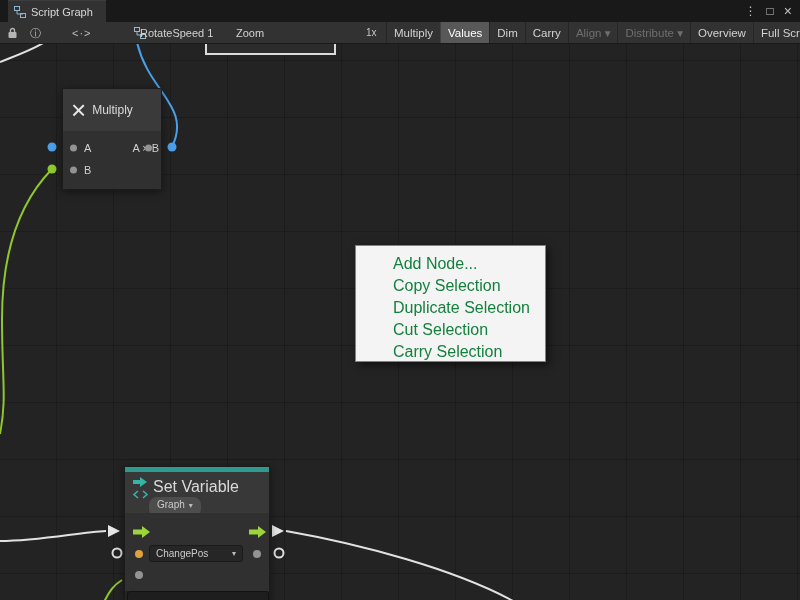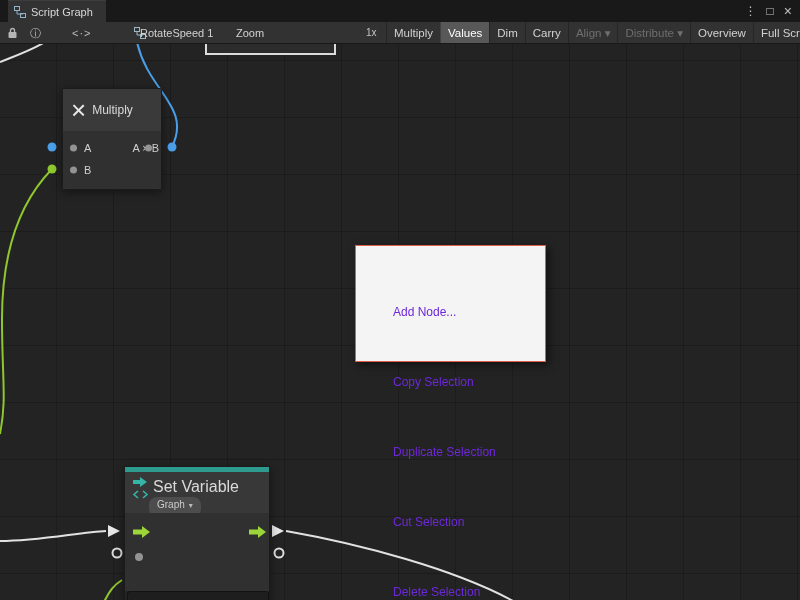--- a/index.html
+++ b/index.html
@@ -71,21 +71,21 @@
   .varrow{height:18px;position:relative;}
   .dot-orange{position:absolute;left:10px;top:5px;width:8px;height:8px;border-radius:50%;background:var(--orange,#e0a33c);}
   .var-pill{position:absolute;left:24px;top:0px;width:94px;height:17px;line-height:16px;background:#262626;border:1px solid #1a1a1a;border-radius:3px;font-size:10px;color:#cccccc;padding:0 6px;display:flex;justify-content:space-between;align-items:center;}
   .dot-out{position:absolute;left:128px;top:5px;width:8px;height:8px;border-radius:50%;background:#939393;}
   .row3{height:24px;position:relative;}
   .row3 .pd{position:absolute;left:10px;top:8px;width:8px;height:8px;border-radius:50%;background:#939393;}
   .bottom-pill{position:absolute;left:2px;top:124px;width:142px;height:14px;background:#1e1e1e;border:1px solid #121212;border-radius:3px;}
 
   
   .ctxmenu{position:absolute;left:355px;top:201px;width:191px;height:117px;background:#f4f4f4;border:1px solid var(--menu-border,#dd5f4b);box-shadow:3px 3px 8px rgba(0,0,0,.55);padding-top:7px;}
-  .ctxitem{height:22px;line-height:22px;padding-left:37px;font-size:12px;color:#6d28d9;white-space:nowrap;margin-top:48px;}
+  .ctxitem{height:22px;line-height:22px;padding-left:37px;font-size:16px;color:#15803d;white-space:nowrap;}
 </style>
 </head>
 <body>
 
 <div class="app">
 
   <div class="tabbar">
     <div class="tab">
       <svg width="12" height="12" viewBox="0 0 12 12">
         <rect x="0.5" y="0.5" width="5" height="4" fill="none" stroke="#8fb3c8"></rect>
@@ -192,29 +192,37 @@
       </div>
       <div class="body">
         <div class="flowrow">
           <svg class="flow-arrow l" width="18" height="12" viewBox="0 0 18 12">
             <path d="M0 3.5 h9 V0 l8 6 -8 6 V8.5 H0 z" fill="var(--lime,#9bd53a)"></path>
           </svg>
           <svg class="flow-arrow r" width="18" height="12" viewBox="0 0 18 12">
             <path d="M0 3.5 h9 V0 l8 6 -8 6 V8.5 H0 z" fill="var(--lime,#9bd53a)"></path>
           </svg>
         </div>
+        <div class="varrow">
+          <span class="dot-orange"></span>
+          <span class="var-pill">
+              <span>ChangePos</span>
+              <span class="c">▾</span>
+            </span>
+          <span class="dot-out"></span>
+        </div>
         <div class="row3">
           <span class="pd"></span>
         </div>
       </div>
       <div class="bottom-pill"></div>
     </div>
 
     <div class="ctxmenu">
       <div class="ctxitem">Add Node...</div>
       <div class="ctxitem">Copy Selection</div>
       <div class="ctxitem">Duplicate Selection</div>
       <div class="ctxitem">Cut Selection</div>
-      <div class="ctxitem">Delete Selection</div>
+      <div class="ctxitem">Carry Selection</div>
     </div>
 
   </div>
 </div>
 
 </body></html>

